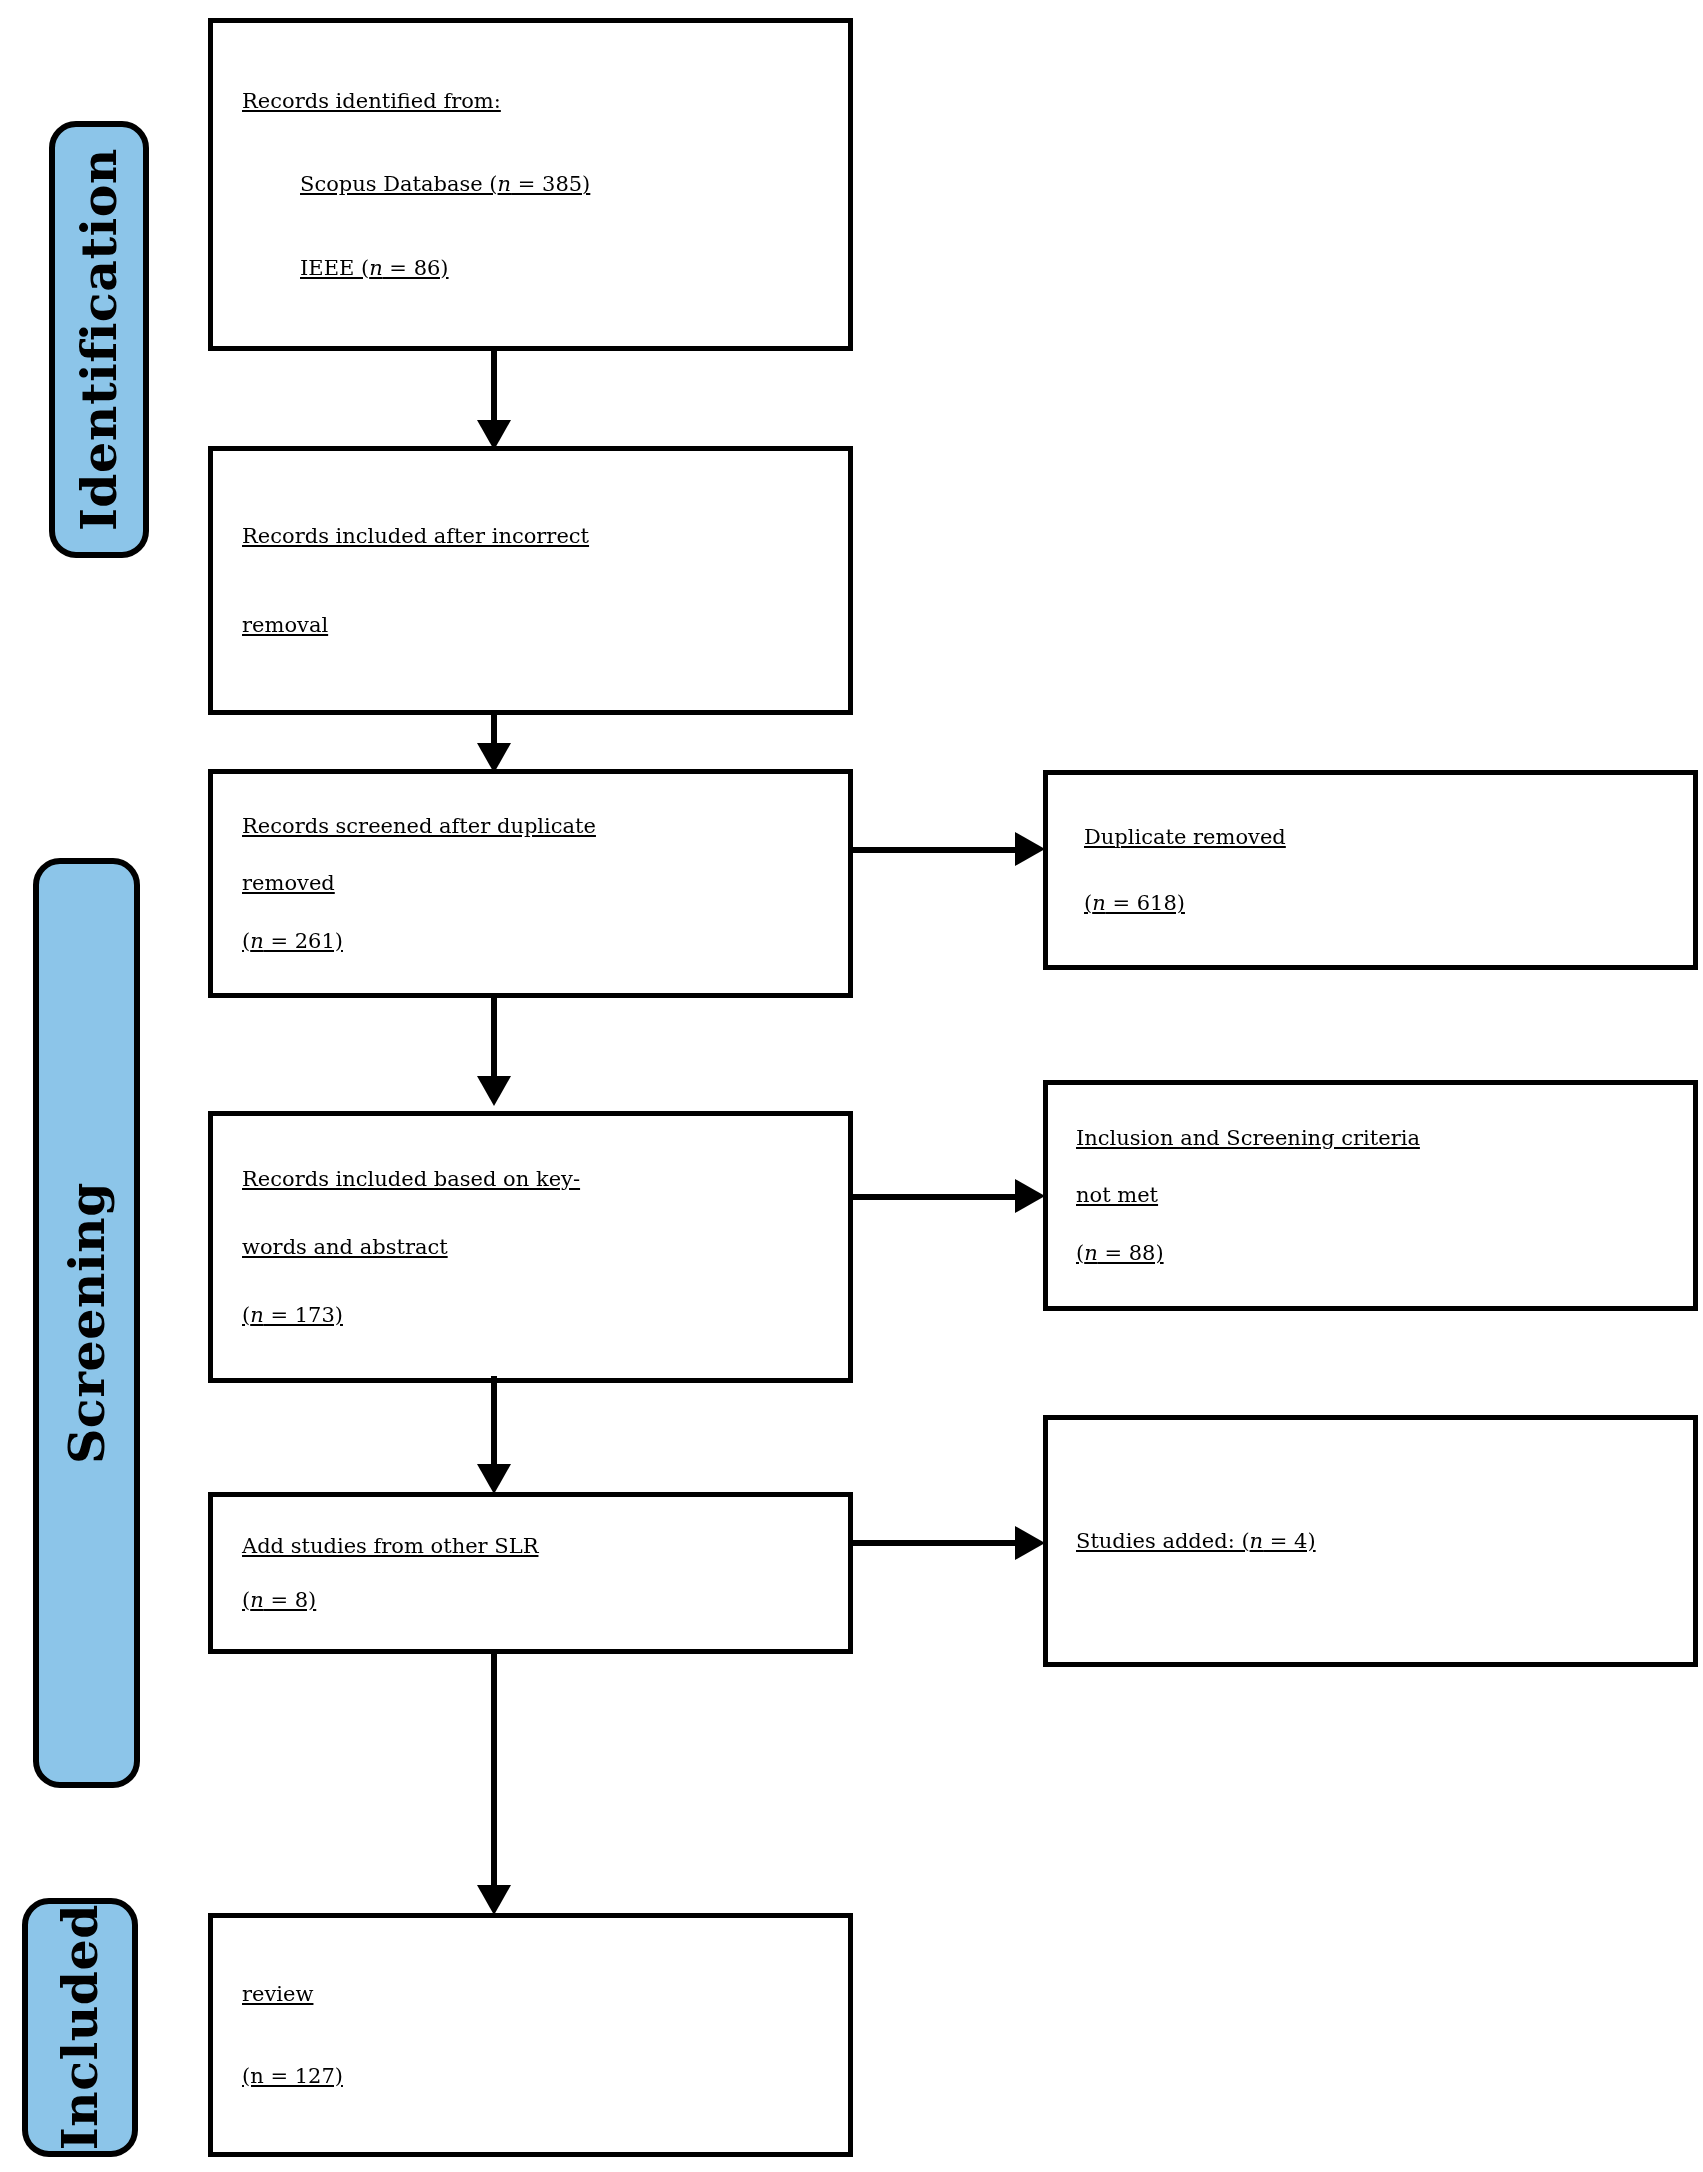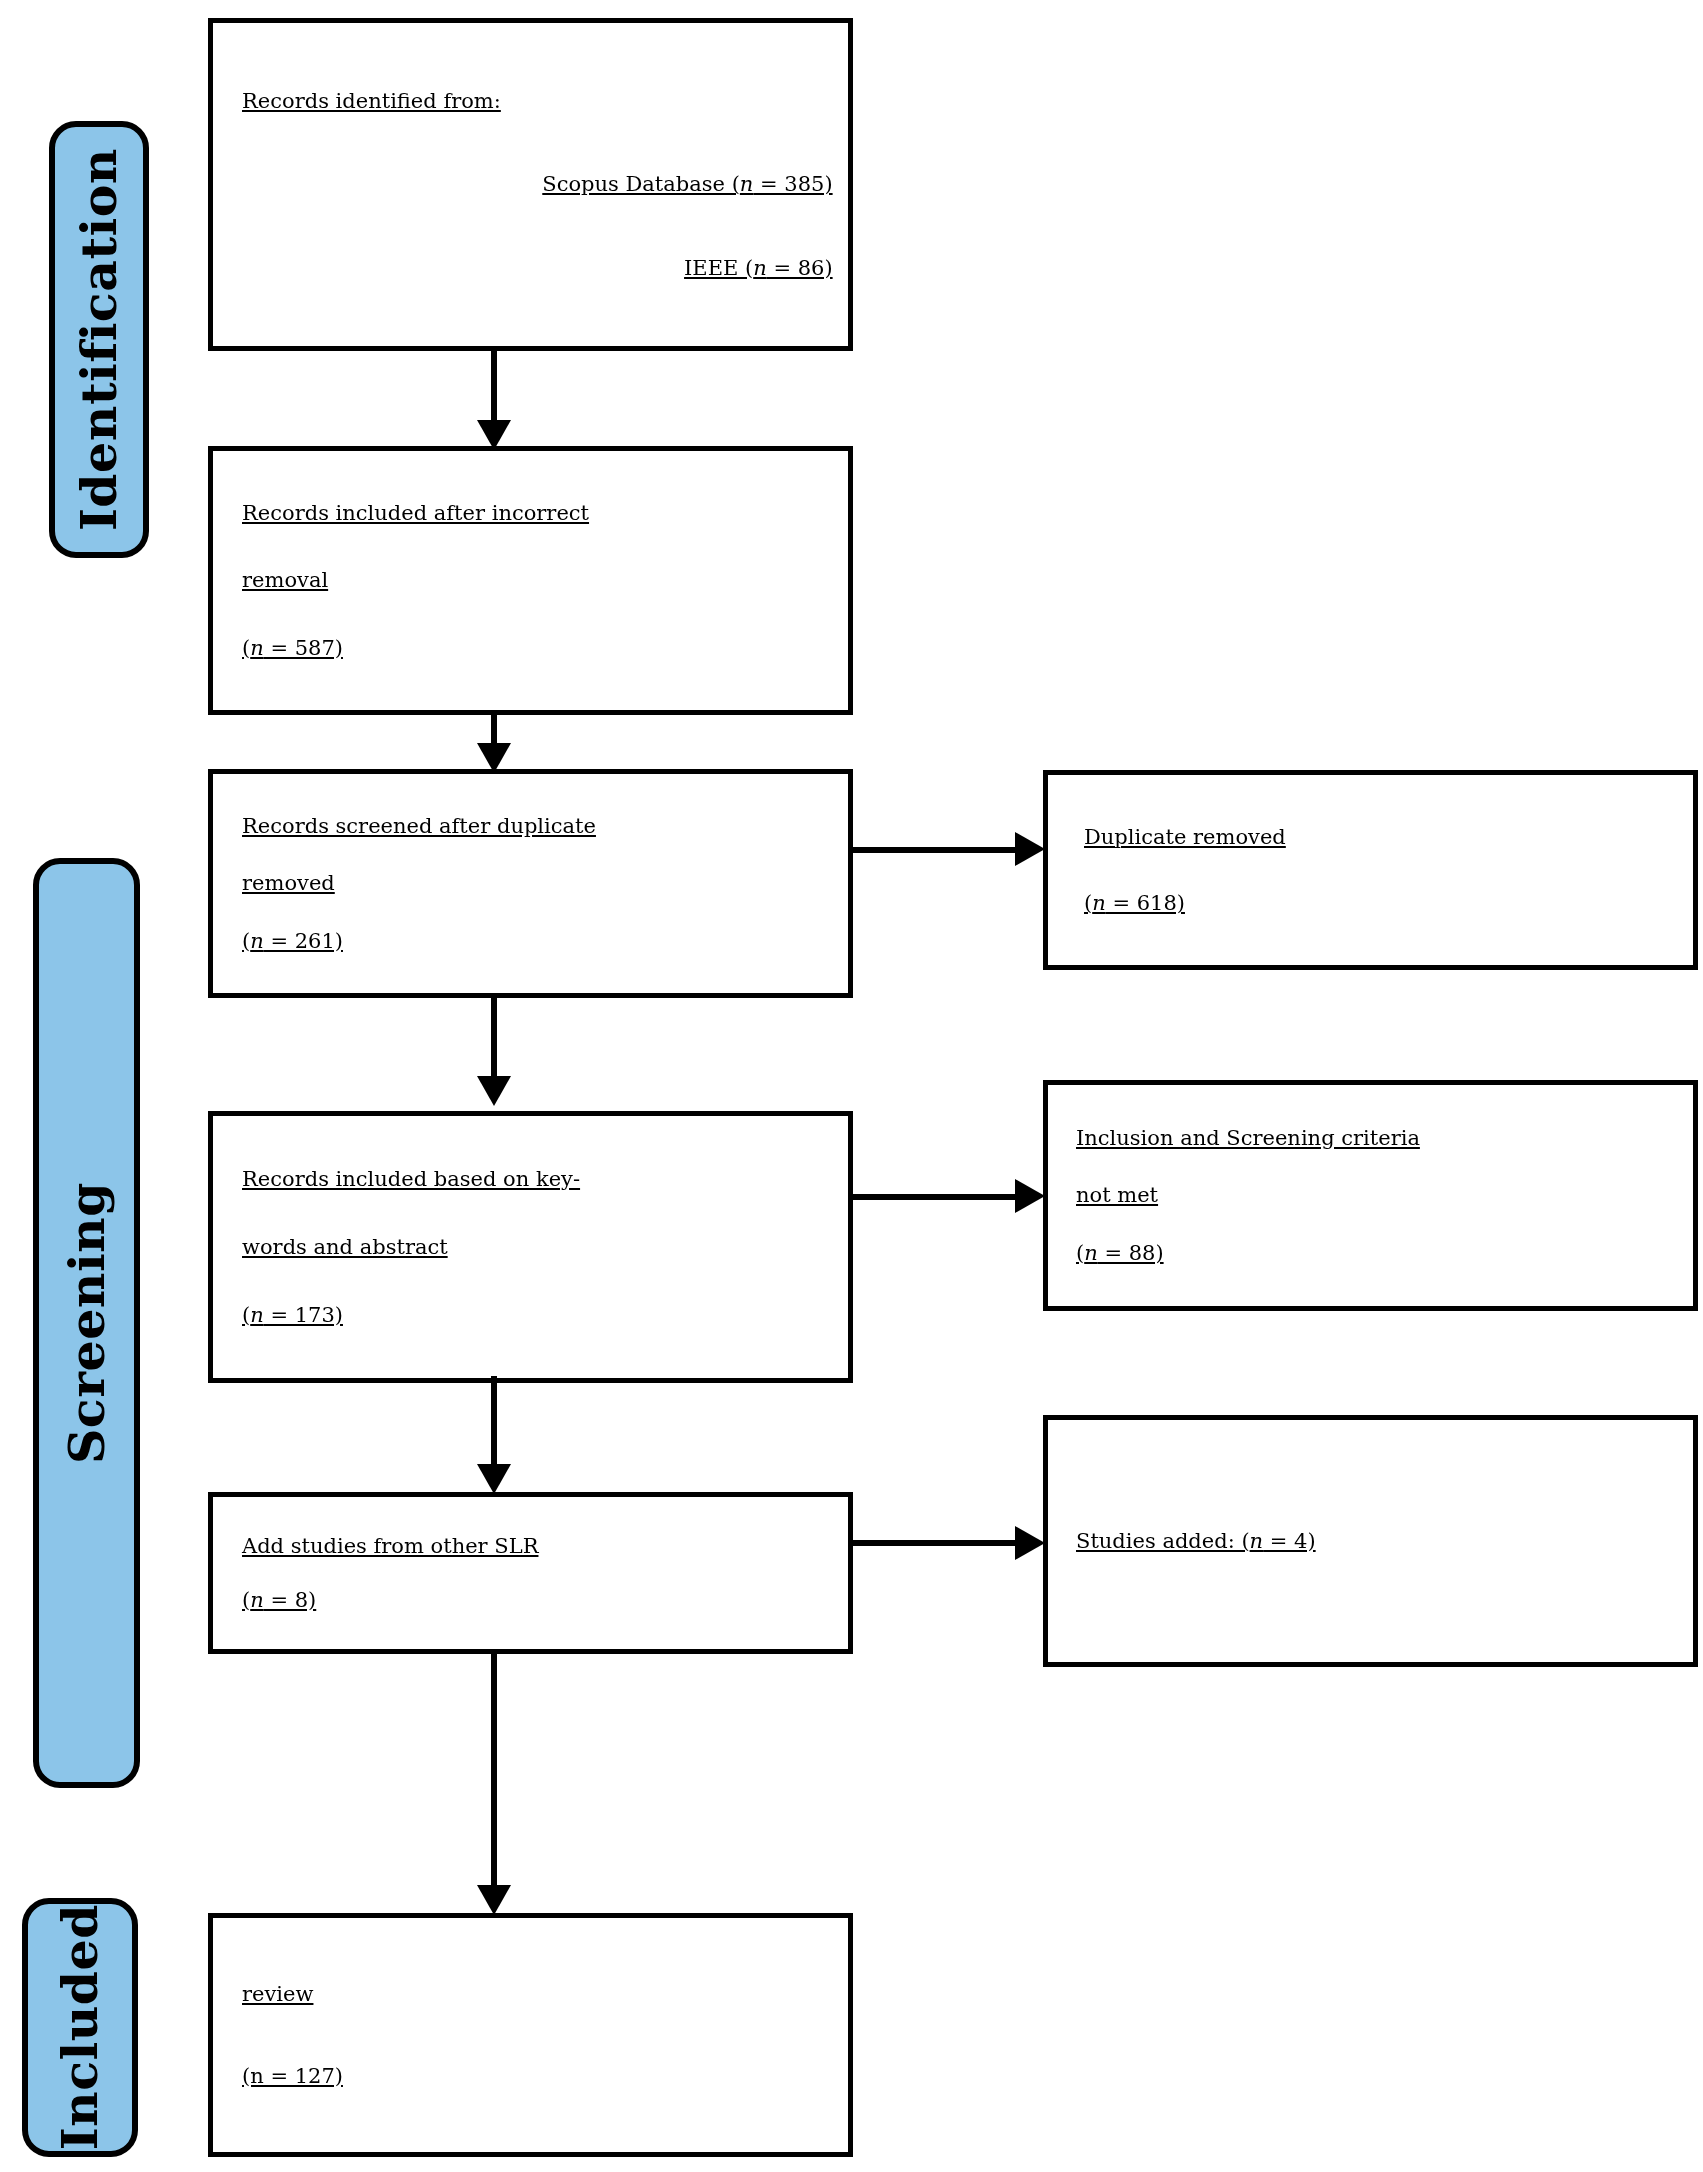--- a/index.html
+++ b/index.html
@@ -18,21 +18,21 @@
     display:flex;
     flex-direction:column;
     justify-content:space-evenly;
     font-size:21px;
     line-height:1.15;
     text-decoration:underline;
   }
   .main{left:208px;width:645px;padding:7.2px 15.4px 7.2px 29px;}
   .side{left:1043px;width:655px;padding:7.2px 15.4px 7.2px 28px;}
   .tline{white-space:nowrap;}
-  .indent{margin-left:58px;text-align:right;}
+  .indent{margin-left:58px;}
   .stage{
     position:absolute;
     box-sizing:border-box;
     border:6.7px solid #000000;
     border-radius:27px;
     background:#8cc5e9;
     display:flex;
     align-items:center;
     justify-content:center;
   }
@@ -76,21 +76,20 @@
 
   <div class="box main" style="top:18px;height:333px;">
     <div class="tline"><span>Records identified from:</span></div>
     <div class="tline indent"><span>Scopus Database (</span><span style="font-style: italic;">n</span><span> = 385)</span></div>
     <div class="tline indent"><span>IEEE (</span><span style="font-style: italic;">n</span><span> = 86)</span></div>
   </div>
 
   <div class="box main" style="top:446px;height:269px;">
     <div class="tline"><span>Records included after incorrect</span></div>
     <div class="tline"><span>removal</span></div>
-    <div class="tline"><span>(</span><span style="font-style: italic;">n</span><span> = 587)</span></div>
   </div>
 
   <div class="box main" style="top:769px;height:229px;">
     <div class="tline"><span>Records screened after duplicate</span></div>
     <div class="tline"><span>removed</span></div>
     <div class="tline"><span>(</span><span style="font-style: italic;">n</span><span> = 261)</span></div>
   </div>
 
   <div class="box main" style="top:1104px;height:272px;margin-top:7px;">
     <div class="tline"><span>Records included based on key-</span></div>

